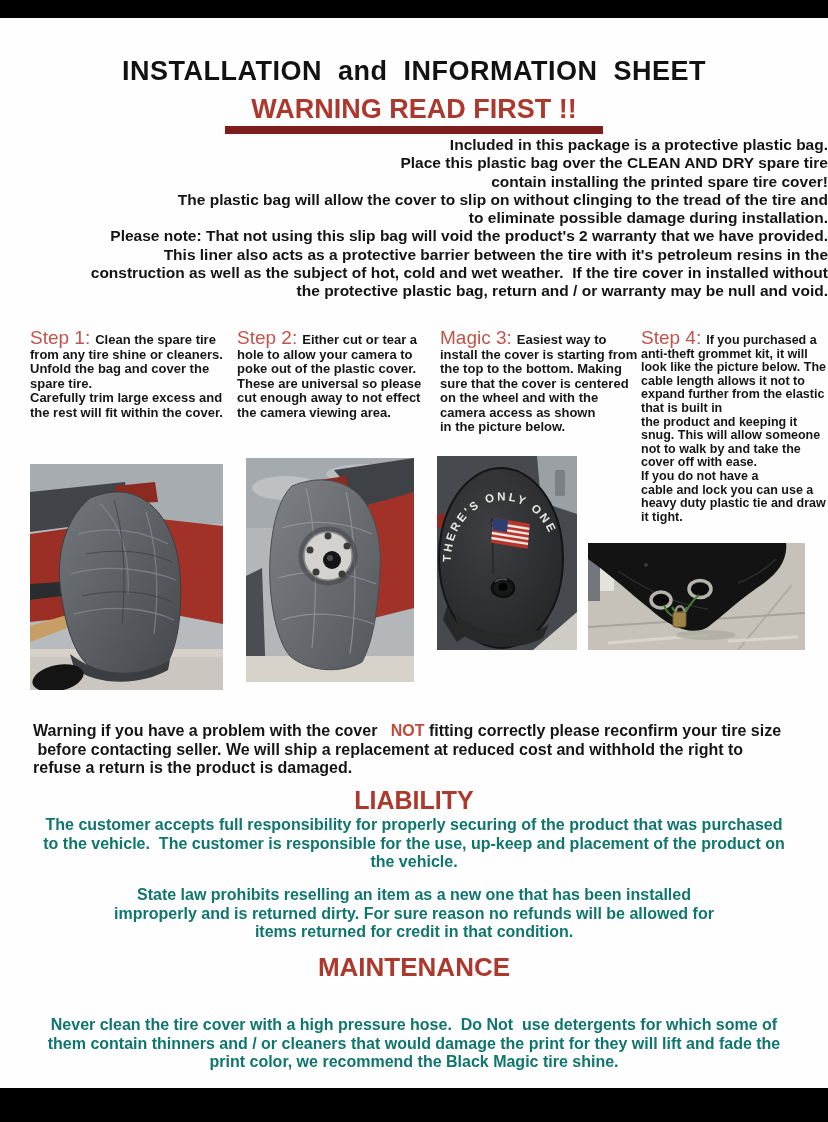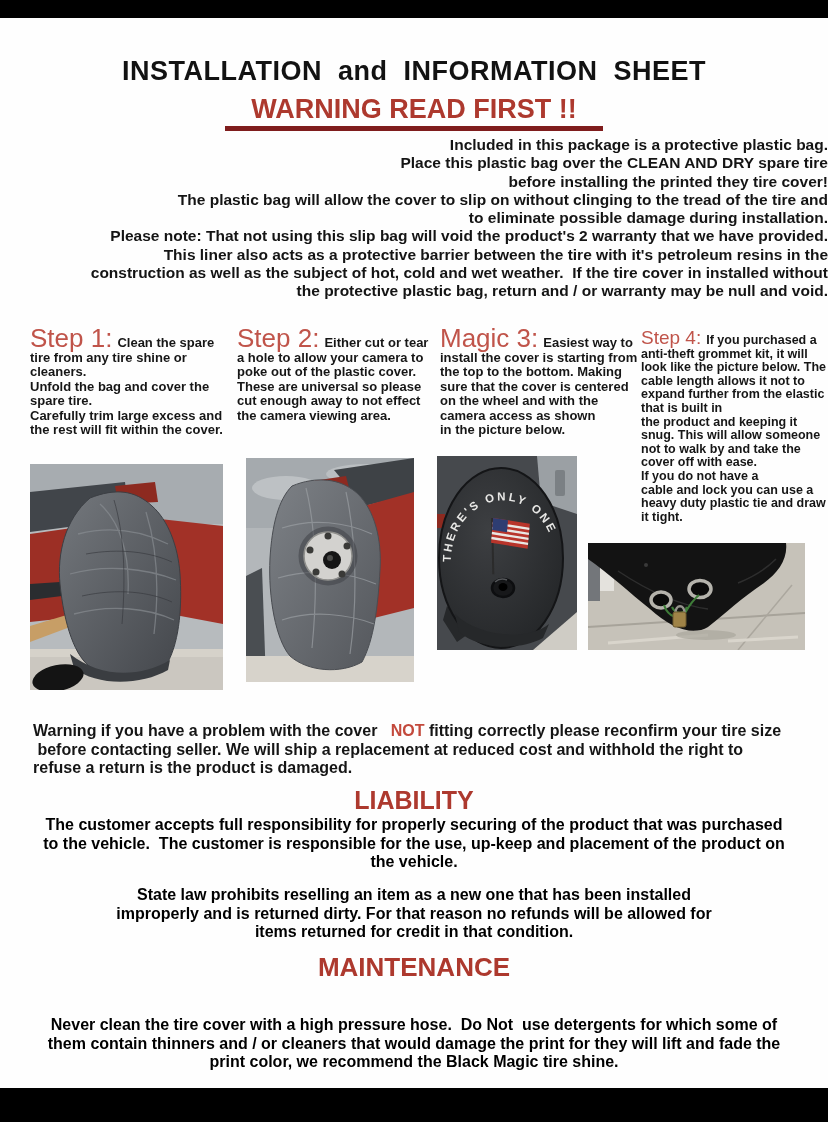--- a/index.html
+++ b/index.html
@@ -11,28 +11,28 @@
   .bar-top{position:absolute;top:0;left:0;width:828px;height:18px;background:#000;}
   .bar-bottom{position:absolute;bottom:0;left:0;width:828px;height:34px;background:#000;}
 
   .doc-title{
     position:absolute;top:56px;left:0;width:828px;text-align:center;
     font-size:27px;font-weight:bold;letter-spacing:.5px;color:#121212;white-space:pre;
   }
   .warn-head-wrap{position:absolute;top:94px;left:0;width:828px;text-align:center;}
   .warn-head{
     display:inline-block;font-size:27px;font-weight:bold;color:#ad392e;
-    border-bottom:5px solid #7f1d1d;padding:0 26px 1px;white-space:pre;
+    border-bottom:8px solid #7f1d1d;padding:0 26px 1px;white-space:pre;
   }
   .intro{position:absolute;top:136px;left:0;width:828px;text-align:right;}
   .intro div{font-size:15.5px;font-weight:bold;line-height:18.3px;white-space:pre;color:#141414;}
 
   .steps-zone{position:absolute;top:325px;left:0;width:828px;height:387px;}
   .step-col{position:absolute;top:6px;font-weight:bold;font-size:13px;line-height:14.5px;color:#161616;}
-  .step-col .step-label{font-weight:normal;font-size:26px;color:#c0544a;margin-right:5px;line-height:14px;}
+  .step-col .step-label{font-weight:normal;font-size:19px;color:#c0544a;margin-right:5px;line-height:14px;}
   .step-col .step-text{white-space:pre-line;}
   #step1{left:30px;width:200px;}
   #step2{left:237px;width:200px;}
   #step3{left:440px;width:202px;}
   #step4{left:641px;width:186px;font-size:12.5px;line-height:13.6px;}
   #step4 .step-label{font-size:19px;}
 
   .photo{position:absolute;overflow:hidden;}
   #photo1{left:30px;top:139px;width:193px;height:226px;}
   #photo2{left:246px;top:133px;width:168px;height:224px;}
@@ -42,41 +42,41 @@
 
   .fit-warning{position:absolute;top:722px;left:33px;width:780px;}
   .fit-warning div{font-size:16px;font-weight:bold;line-height:18.6px;white-space:pre;}
   .red-not{color:#c3493c;margin-top:16px;}
 
   .sec-head{position:absolute;left:0;width:828px;text-align:center;font-weight:bold;color:#ad392e;white-space:pre;}
   #liability-head{top:786px;font-size:25px;}
   #maintenance-head{top:952px;font-size:26px;}
 
   .center-para{position:absolute;left:0;width:828px;text-align:center;}
-  .center-para div{font-size:16px;font-weight:bold;line-height:18.6px;white-space:pre;color:#000000;}
+  .center-para div{font-size:16px;font-weight:bold;line-height:18.6px;white-space:pre;color:#0f766e;}
   #liability-p1{top:816px;}
   #liability-p2{top:886px;}
   #maintenance-p{top:1016px;}
 </style>
 </head>
 <body>
 
 <div class="sheet">
   <div class="bar-top"></div>
 
   <div class="doc-title">INSTALLATION  and  INFORMATION  SHEET</div>
 
   <div class="warn-head-wrap">
     <span class="warn-head">WARNING READ FIRST !!</span>
   </div>
 
   <div class="intro">
     <div>Included in this package is a protective plastic bag.</div>
     <div>Place this plastic bag over the CLEAN AND DRY spare tire</div>
-    <div>before installing the printed they tire cover!</div>
+    <div>contain installing the printed spare tire cover!</div>
     <div>The plastic bag will allow the cover to slip on without clinging to the tread of the tire and</div>
     <div>to eliminate possible damage during installation.</div>
     <div>Please note: That not using this slip bag will void the product's 2 warranty that we have provided.</div>
     <div>This liner also acts as a protective barrier between the tire with it's petroleum resins in the</div>
     <div>construction as well as the subject of hot, cold and wet weather.  If the tire cover in installed without</div>
     <div>the protective plastic bag, return and / or warranty may be null and void.</div>
   </div>
 
   <div class="steps-zone">
 
@@ -224,21 +224,21 @@
   <div class="sec-head" id="liability-head">LIABILITY</div>
 
   <div class="center-para" id="liability-p1">
     <div>The customer accepts full responsibility for properly securing of the product that was purchased</div>
     <div>to the vehicle.  The customer is responsible for the use, up-keep and placement of the product on</div>
     <div>the vehicle.</div>
   </div>
 
   <div class="center-para" id="liability-p2">
     <div>State law prohibits reselling an item as a new one that has been installed</div>
-    <div>improperly and is returned dirty. For that reason no refunds will be allowed for</div>
+    <div>improperly and is returned dirty. For sure reason no refunds will be allowed for</div>
     <div>items returned for credit in that condition.</div>
   </div>
 
   <div class="sec-head" id="maintenance-head">MAINTENANCE</div>
 
   <div class="center-para" id="maintenance-p">
     <div>Never clean the tire cover with a high pressure hose.  Do Not  use detergents for which some of</div>
     <div>them contain thinners and / or cleaners that would damage the print for they will lift and fade the</div>
     <div>print color, we recommend the Black Magic tire shine.</div>
   </div>

